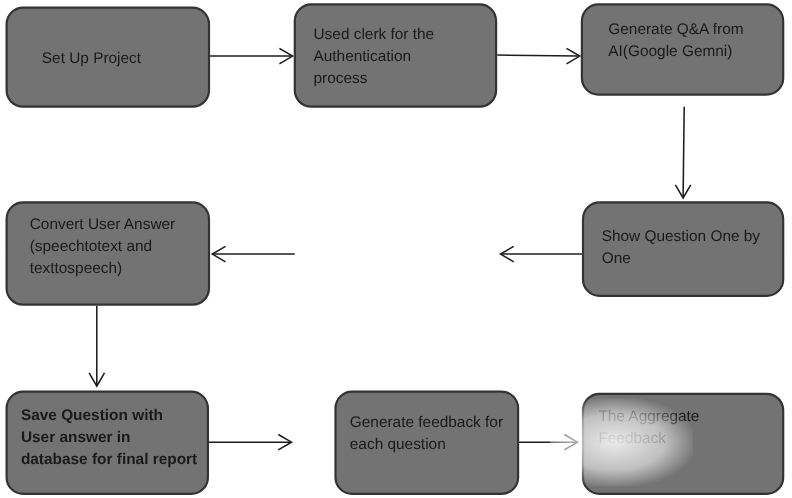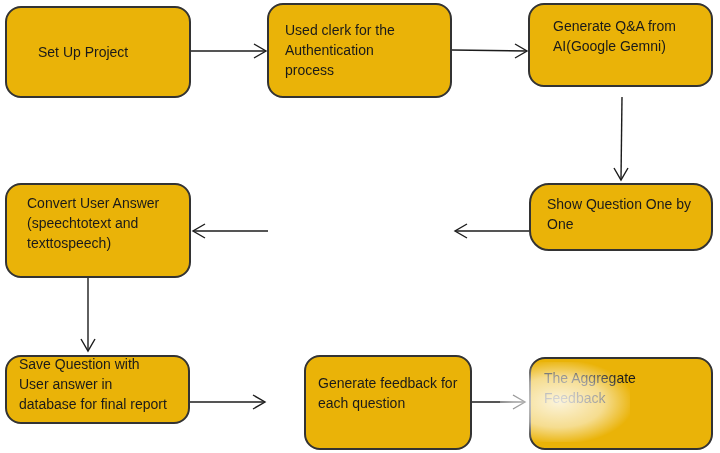--- a/index.html
+++ b/index.html
@@ -15,39 +15,39 @@
     position: absolute;
     left: 0; top: 0;
     width: 720px; height: 453px;
     z-index: 1;
   }
   .node {
     position: absolute;
     box-sizing: border-box;
     border: 2px solid #333333;
     border-radius: 16px;
-    background: #eab308;
+    background: #737373;
     color: #1a1a1a;
     font-size: 14px;
     line-height: 20px;
     white-space: pre-line;
     display: flex;
     flex-direction: column;
     justify-content: center;
     align-items: flex-start;
     z-index: 2;
   }
   
   .n1 { left: 5px;   top: 6px;   width: 186px; height: 92px; padding: 0 6px 0 31px; }
   .n2 { left: 267px; top: 3px;   width: 185px; height: 95px; padding: 0 6px 2px 16px; }
   .n3 { left: 528px; top: 3px;   width: 185px; height: 84px; padding: 0 6px 18px 23px; }
   .n4 { left: 5px;   top: 183px; width: 186px; height: 95px; padding: 0 20px 16px 20px; }
   .n5 { left: 268px; top: 183px; width: 184px; height: 95px; padding: 0 6px 10px 17px; }
-  .n6 { left: 529px; top: 183px; width: 184px; height: 68px; padding: 0 6px 6px 16px; border-radius: 20px; }
-  .n7 { left: 5px;   top: 355px; width: 185px; height: 69px; padding: 0 6px 12px 12px; }
+  .n6 { left: 529px; top: 183px; width: 184px; height: 87px; padding: 0 6px 6px 16px; }
+  .n7 { left: 5px;   top: 355px; width: 185px; height: 95px; padding: 0 6px 12px 12px; font-weight: bold; }
   .n8 { left: 268px; top: 355px; width: 168px; height: 95px; padding: 12px 6px 32px 12px; margin-left: 36px; }
   .n9 { left: 529px; top: 357px; width: 184px; height: 93px; padding: 0 6px 32px 13px; }
   .watermark {
     position: absolute;
     left: 500px; top: 362px;
     width: 130px; height: 80px;
     background: radial-gradient(ellipse at 45% 50%,
                 rgba(255,255,255,0.85) 0%,
                 rgba(255,255,255,0.55) 45%,
                 rgba(255,255,255,0) 75%);

